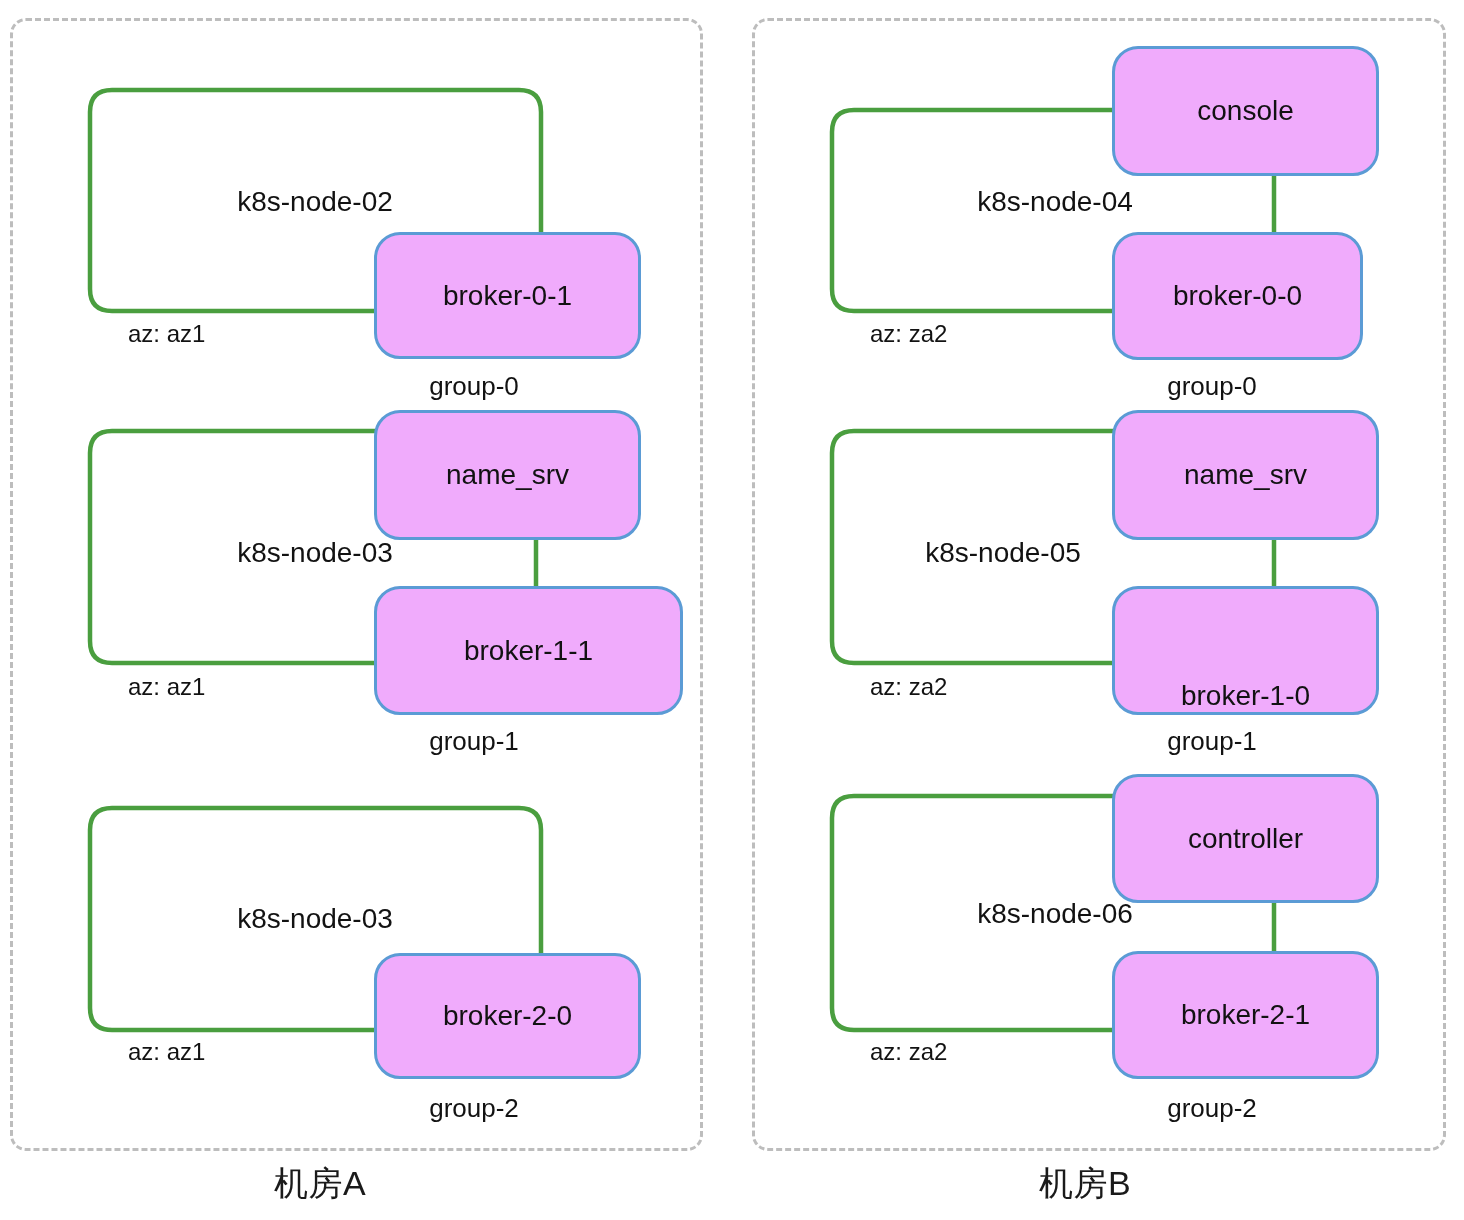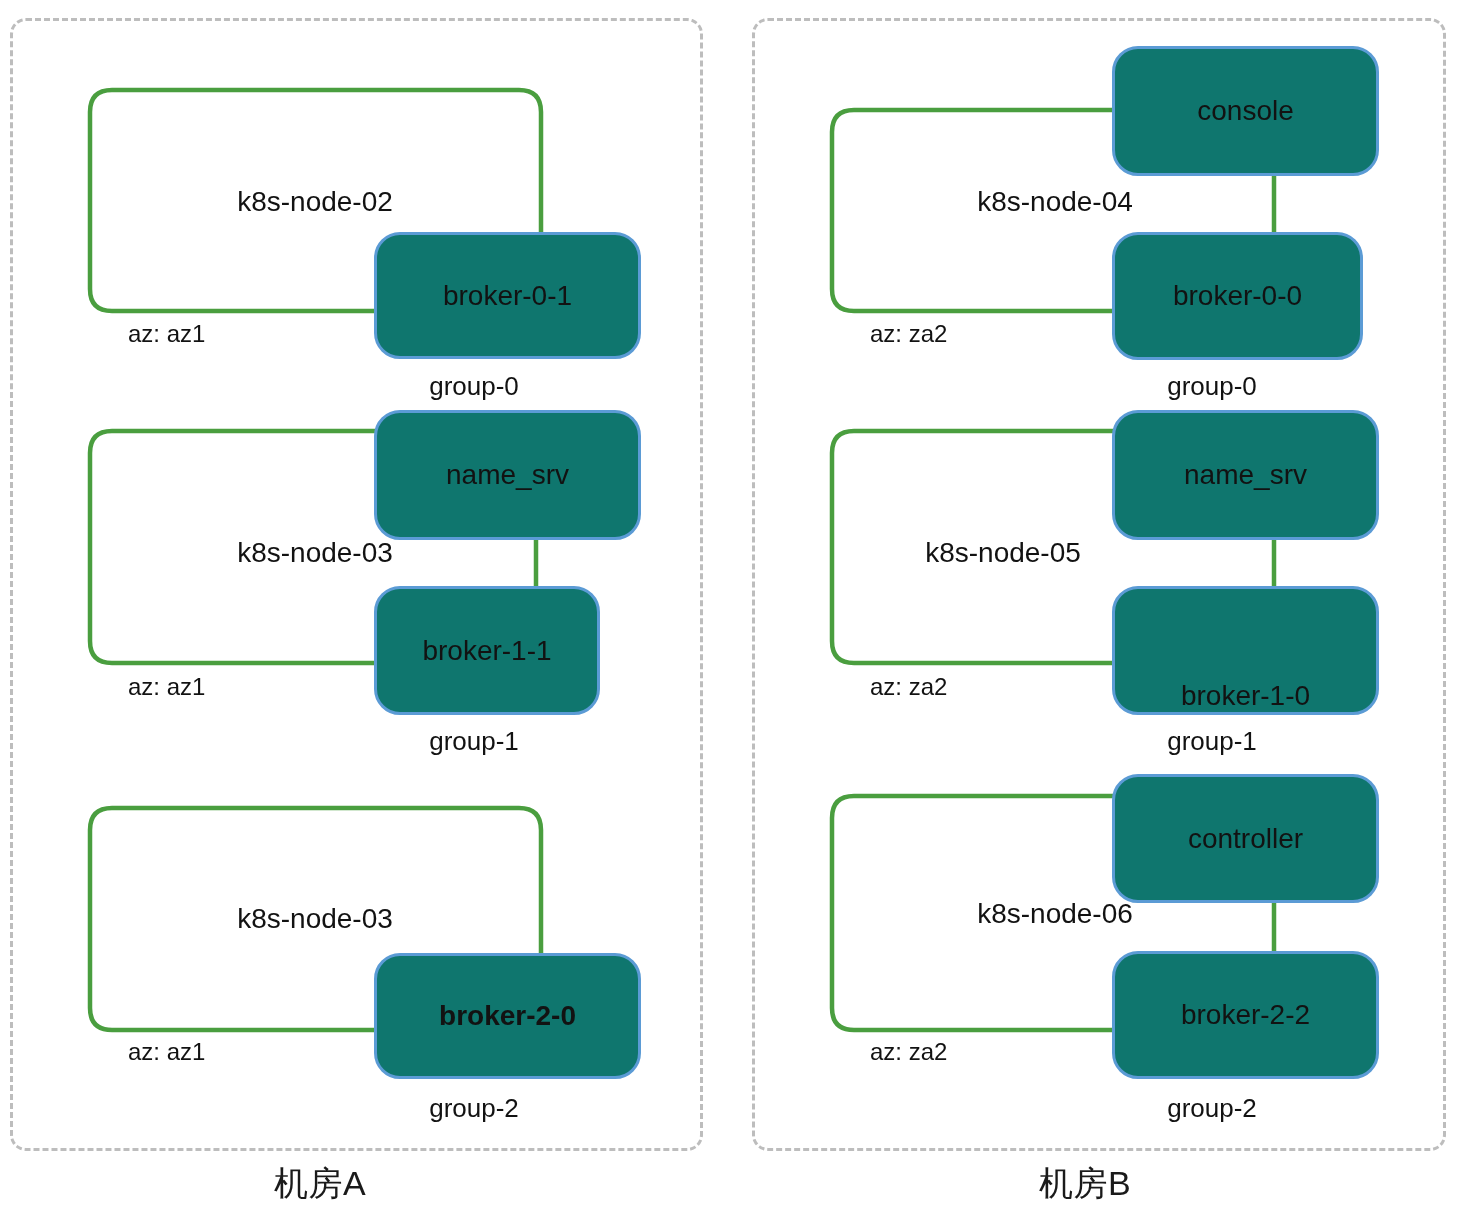--- a/index.html
+++ b/index.html
@@ -39,21 +39,21 @@
     width: 1464px;
     height: 1220px;
     pointer-events: none;
   }
   
   .pod {
     position: absolute;
     box-sizing: border-box;
     border: 3.5px solid #5b9bd5;
     border-radius: 26px;
-    background: #0f766e;
+    background: #f0abfc;
     display: flex;
     align-items: center;
     justify-content: center;
   }
   .pod-label {
     font-size: 28px;
     color: #121212;
     white-space: nowrap;
   }
   
@@ -123,26 +123,26 @@
 
   <div class="pod" style="left:374px; top:232px; width:267px; height:127px;">
     <span class="pod-label">broker-0-1</span>
   </div>
   <div class="group-label" style="left:474px; top:371px;">group-0</div>
 
   <div class="pod" style="left:374px; top:410px; width:267px; height:130px;">
     <span class="pod-label">name_srv</span>
   </div>
 
-  <div class="pod" style="left:374px; top:586px; width:226px; height:129px;">
+  <div class="pod" style="left:374px; top:586px; width:309px; height:129px;">
     <span class="pod-label">broker-1-1</span>
   </div>
   <div class="group-label" style="left:474px; top:726px;">group-1</div>
 
-  <div class="pod" style="left:374px; top:953px; width:267px; height:126px;font-weight:bold;">
+  <div class="pod" style="left:374px; top:953px; width:267px; height:126px;">
     <span class="pod-label">broker-2-0</span>
   </div>
   <div class="group-label" style="left:474px; top:1093px;">group-2</div>
 
   <div class="node-name" style="left:1055px; top:186px;">k8s-node-04</div>
   <div class="az-label" style="left:870px; top:320px;">az: za2</div>
 
   <div class="node-name" style="left:1003px; top:537px;">k8s-node-05</div>
   <div class="az-label" style="left:870px; top:673px;">az: za2</div>
 
@@ -165,20 +165,20 @@
   <div class="pod" style="left:1112px; top:586px; width:267px; height:129px;align-items:flex-end;">
     <span class="pod-label">broker-1-0</span>
   </div>
   <div class="group-label" style="left:1212px; top:726px;">group-1</div>
 
   <div class="pod" style="left:1112px; top:774px; width:267px; height:129px;">
     <span class="pod-label">controller</span>
   </div>
 
   <div class="pod" style="left:1112px; top:951px; width:267px; height:128px;">
-    <span class="pod-label">broker-2-2</span>
+    <span class="pod-label">broker-2-1</span>
   </div>
   <div class="group-label" style="left:1212px; top:1093px;">group-2</div>
 
   <div class="dc-caption" style="left:274px; top:1161px;">机房A</div>
   <div class="dc-caption" style="left:1039px; top:1161px;">机房B</div>
 
 </div>
 
 </body></html>

